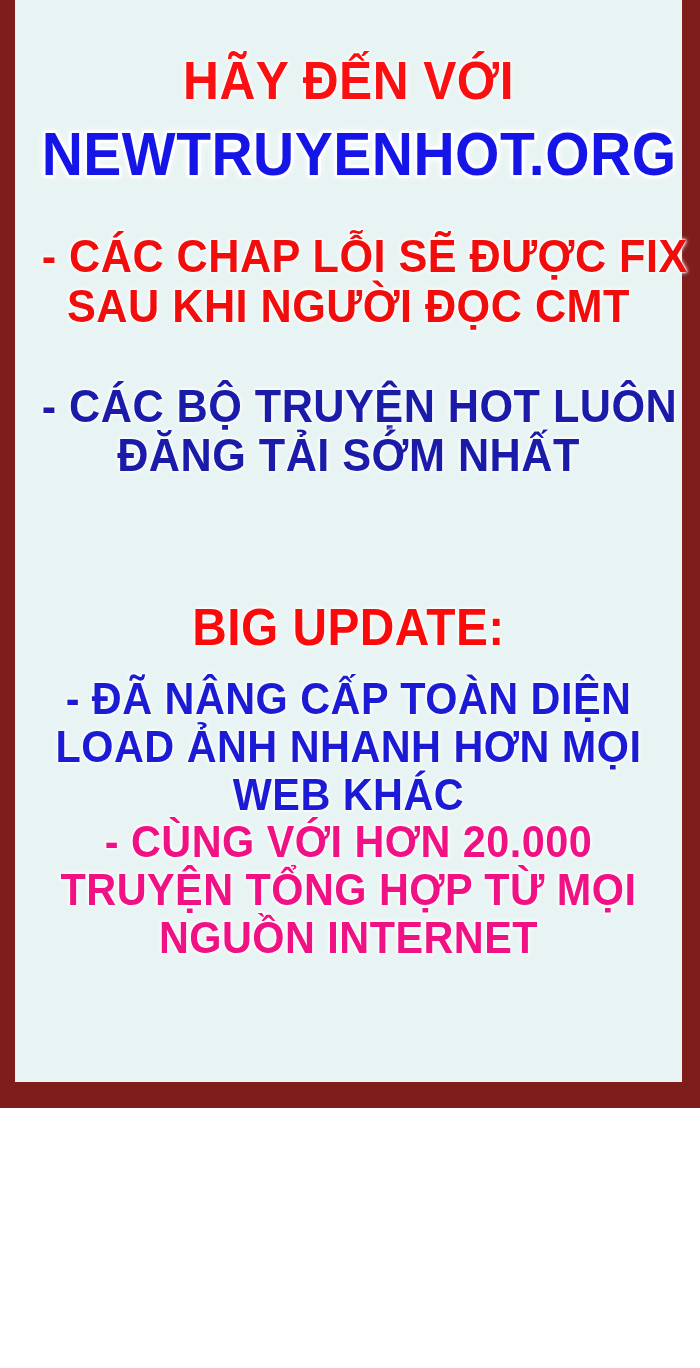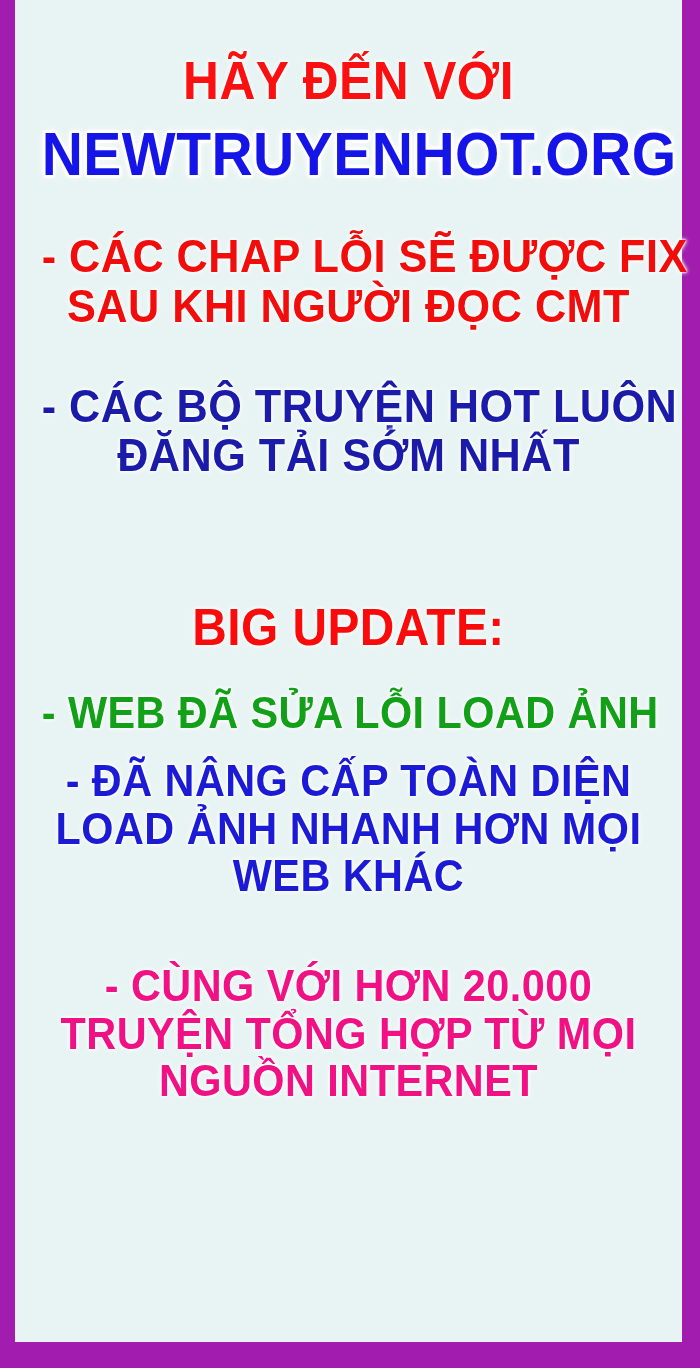--- a/index.html
+++ b/index.html
@@ -3,22 +3,22 @@
 <meta charset="utf-8">
 <style>
   html, body {
     margin: 0;
     padding: 0;
     background: #ffffff;
   }
   #poster {
     position: relative;
     width: 700px;
-    height: 1368px;
-    background: #a21caf;          
+    height: 1108px;
+    background: #7f1d1d;          
     overflow: hidden;
     font-family: "Liberation Sans", sans-serif;
     box-sizing: border-box;
   }
   
   #panel {
     position: absolute;
     left: 15px;
     right: 18px;
     top: 0;
@@ -87,21 +87,20 @@
     margin-top: 34px;
     font-size: 45px;
     color: #11A018;
   }
   #block-upgrade {
     margin-top: 20px;
     font-size: 45px;
     color: #1B1BD6;
   }
   #block-count {
-    margin-top: 62px;
     font-size: 45px;
     color: #F01284;
   }
 </style>
 </head>
 <body>
 
 <div id="poster">
   <div id="panel">
 
@@ -114,23 +113,20 @@
       <div class="line glow-soft">SAU KHI NGƯỜI ĐỌC CMT</div>
     </div>
 
     <div class="block" id="block-hot">
       <div class="line glow-soft">- CÁC BỘ TRUYỆN HOT LUÔN</div>
       <div class="line glow-soft">ĐĂNG TẢI SỚM NHẤT</div>
     </div>
 
     <div class="line glow-soft" id="headline-update">BIG UPDATE:</div>
 
-    <div class="block" id="block-green">
-      <div class="line glow-soft">- WEB ĐÃ SỬA LỖI LOAD ẢNH</div>
-    </div>
 
     <div class="block" id="block-upgrade">
       <div class="line glow-soft">- ĐÃ NÂNG CẤP TOÀN DIỆN</div>
       <div class="line glow-soft">LOAD ẢNH NHANH HƠN MỌI</div>
       <div class="line glow-soft">WEB KHÁC</div>
     </div>
 
     <div class="block" id="block-count">
       <div class="line glow-soft">- CÙNG VỚI HƠN 20.000</div>
       <div class="line glow-soft">TRUYỆN TỔNG HỢP TỪ MỌI</div>

